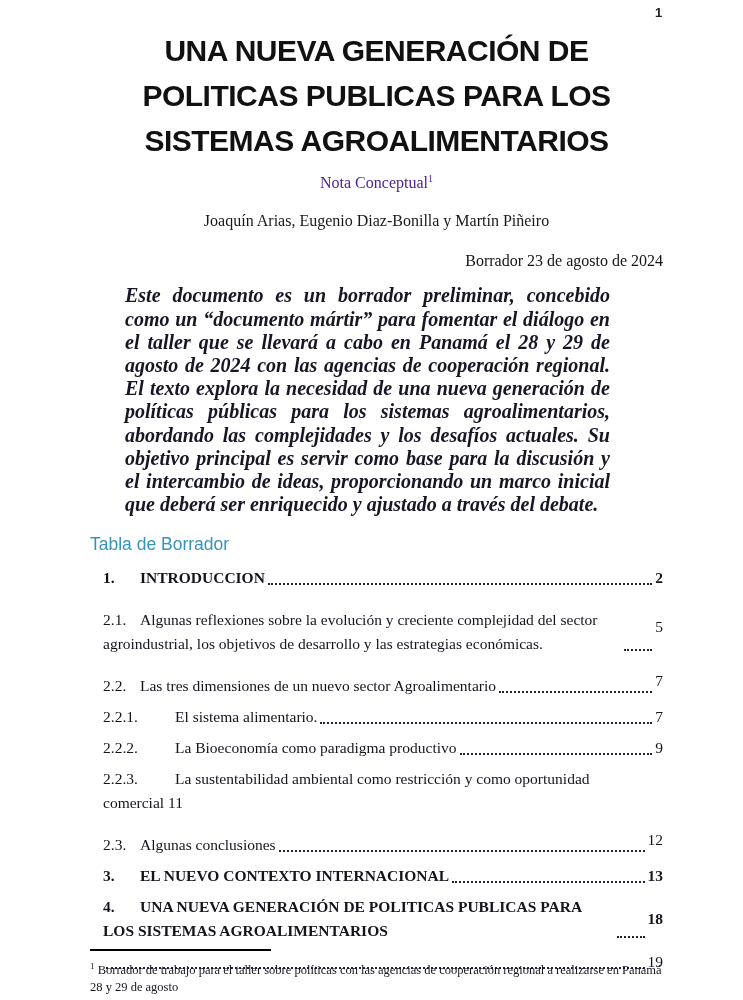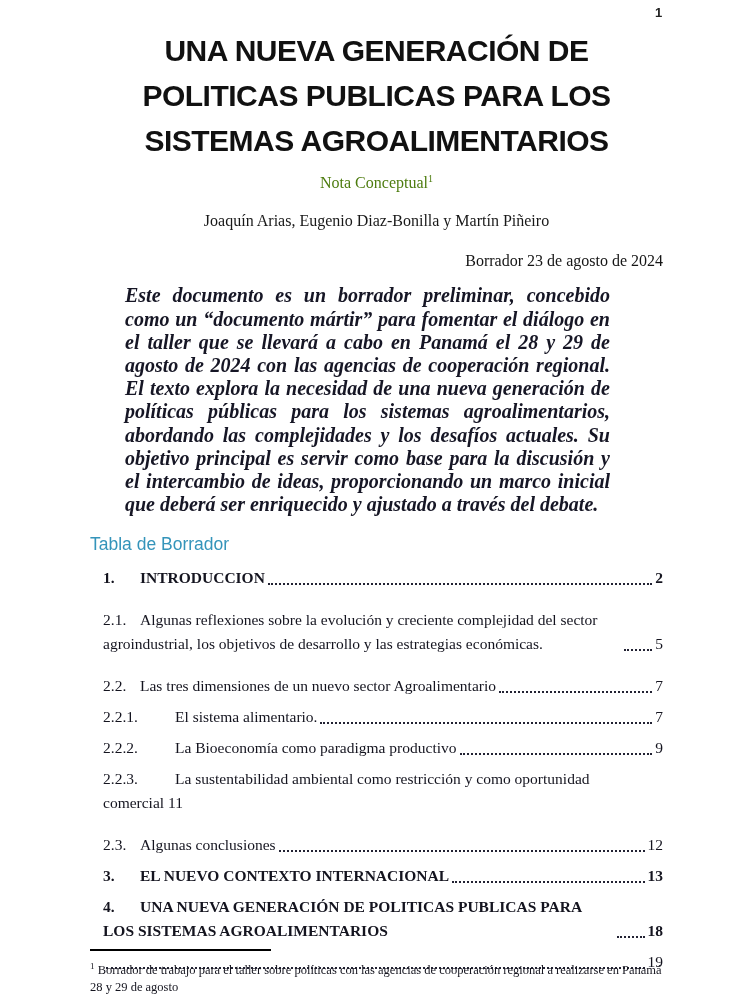--- a/index.html
+++ b/index.html
@@ -21,21 +21,21 @@
     font-family:"Liberation Sans", sans-serif;
     font-weight:600;
     font-size:30px;
     line-height:45px;
     letter-spacing:-0.5px;
     text-align:center;
     color:#111;
     margin:0 0 10px 0;
   }
   .subtitle{
-    text-align:center;font-size:16px;margin:0 0 20px 0;color:#4d7c0f;
+    text-align:center;font-size:16px;margin:0 0 20px 0;color:#4c1d95;
   }
   .subtitle sup{font-size:10px;}
   .authors{
     text-align:center;font-size:16px;margin:0 0 22px 0;color:#181818;
   }
   .draft-date{
     text-align:right;font-size:16px;font-weight:400;margin:0 0 14px 0;color:#151515;
   }
   .abstract{
     margin:0 53px 0 35px;
@@ -48,21 +48,21 @@
   }
   .toc-heading{
     font-family:"Liberation Sans", sans-serif;
     font-size:17.5px;
     font-weight:500;
     margin:18px 0 11px 0;
   }
   .toc{margin-left:13px;width:560px;}
   .toc-row{
     display:flex;
-    align-items:flex-end;
+    align-items:center;
     font-size:15.5px;
     line-height:24px;
     margin-bottom:7px;
     color:#14141f;
   }
   .toc-row.lvl1 .toc-flow{font-weight:700;}
   .toc-row.lvl1 .toc-page{font-weight:700;}
   .toc-flow{flex:0 1 auto;min-width:0;}
   .toc-num{display:inline-block;}
   .lvl1 .toc-num{min-width:37px;}

